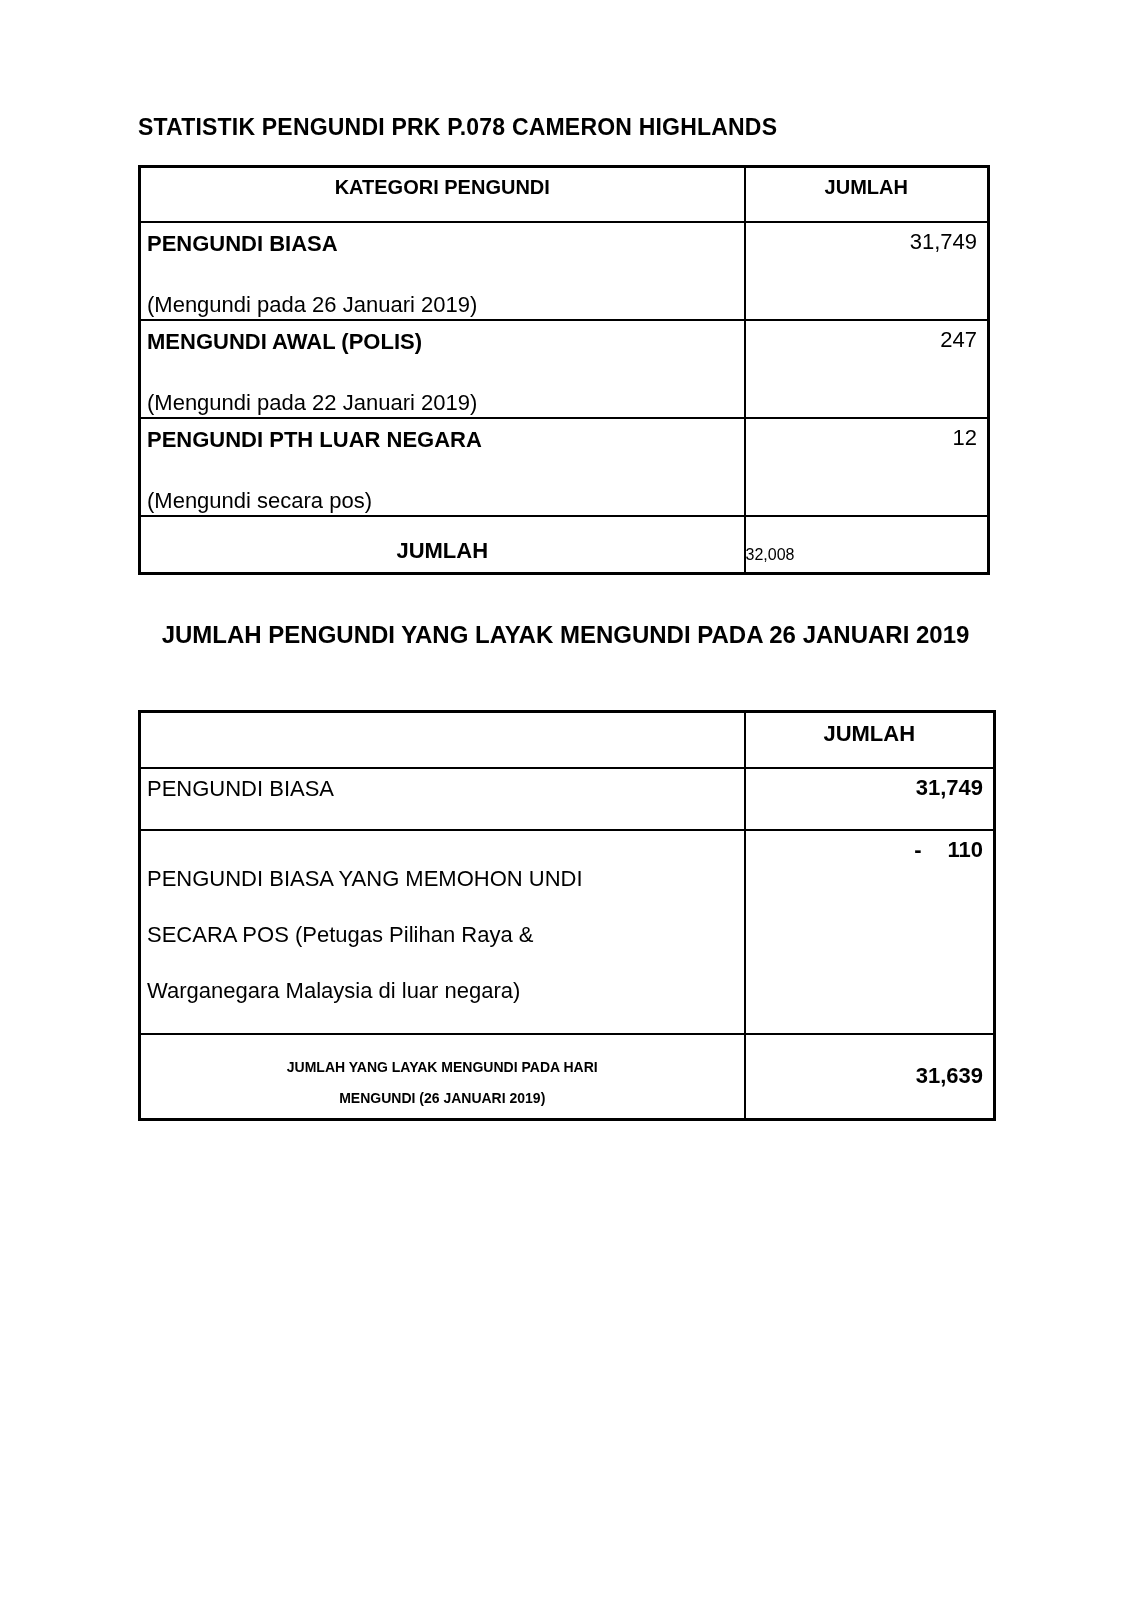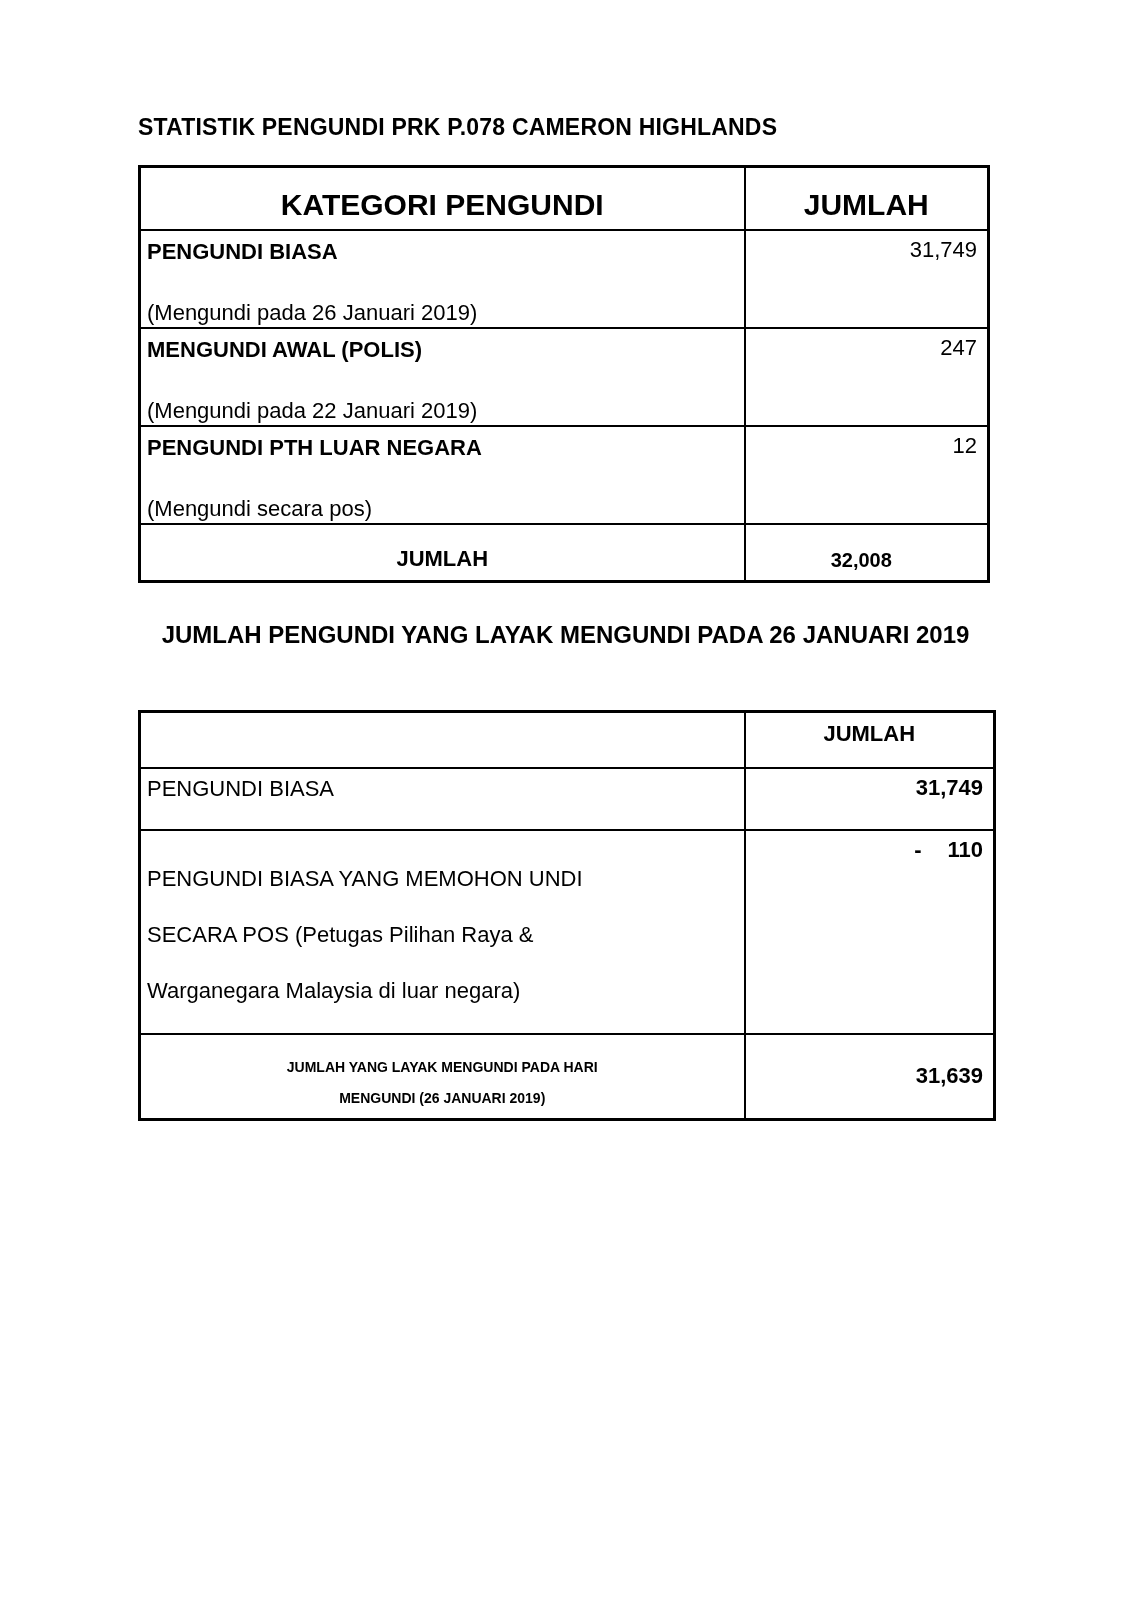--- a/index.html
+++ b/index.html
@@ -39,26 +39,26 @@
   }
   td, th { border: 2px solid #000000; }
   table { border: 3px solid #000000; }
 
   
   .t1 { top: 165px; width: 849px; }
   .t1 .col-cat { width: 605px; }
   .t1 .col-val { width: 244px; }
 
   .t1 th {
-    height: 63px;
-    font-size: 30px;
-    font-weight: bold;
-    text-align: center;
-    vertical-align: top;
-    padding-top: 20px;
+    height: 55px;
+    font-size: 20px;
+    font-weight: bold;
+    text-align: center;
+    vertical-align: top;
+    padding-top: 8px;
   }
   .t1 td.cell-label {
     vertical-align: top;
     padding: 6px 8px 0 6px;
     font-size: 22px;
     line-height: 29px;
   }
   .t1 td.cell-label .label-main { font-weight: bold; }
   .t1 td.cell-label .label-sub { font-weight: normal; margin-top: 32px; }
   .t1 td.cell-value {
@@ -71,24 +71,24 @@
   .t1 tr.row-1 td { height: 86px; }
   .t1 tr.row-2 td { height: 88px; }
   .t1 tr.row-3 td { height: 86px; }
   .t1 tr.total-row td { height: 58px; vertical-align: bottom; padding-bottom: 8px; }
   .t1 td.cell-total-label {
     text-align: center;
     font-size: 22px;
     font-weight: bold;
   }
   .t1 td.cell-total-value {
-    text-align: center;
+    text-align: left;
     padding-right: 10px;
-    font-size: 20px;
-    font-weight: bold;
+    font-size: 16px;
+    font-weight: normal;
   }
 
   
   .section2-title {
     position: absolute;
     top: 618px;
     left: 84px;
     width: 963px;
     text-align: center;
     font-size: 24px;

